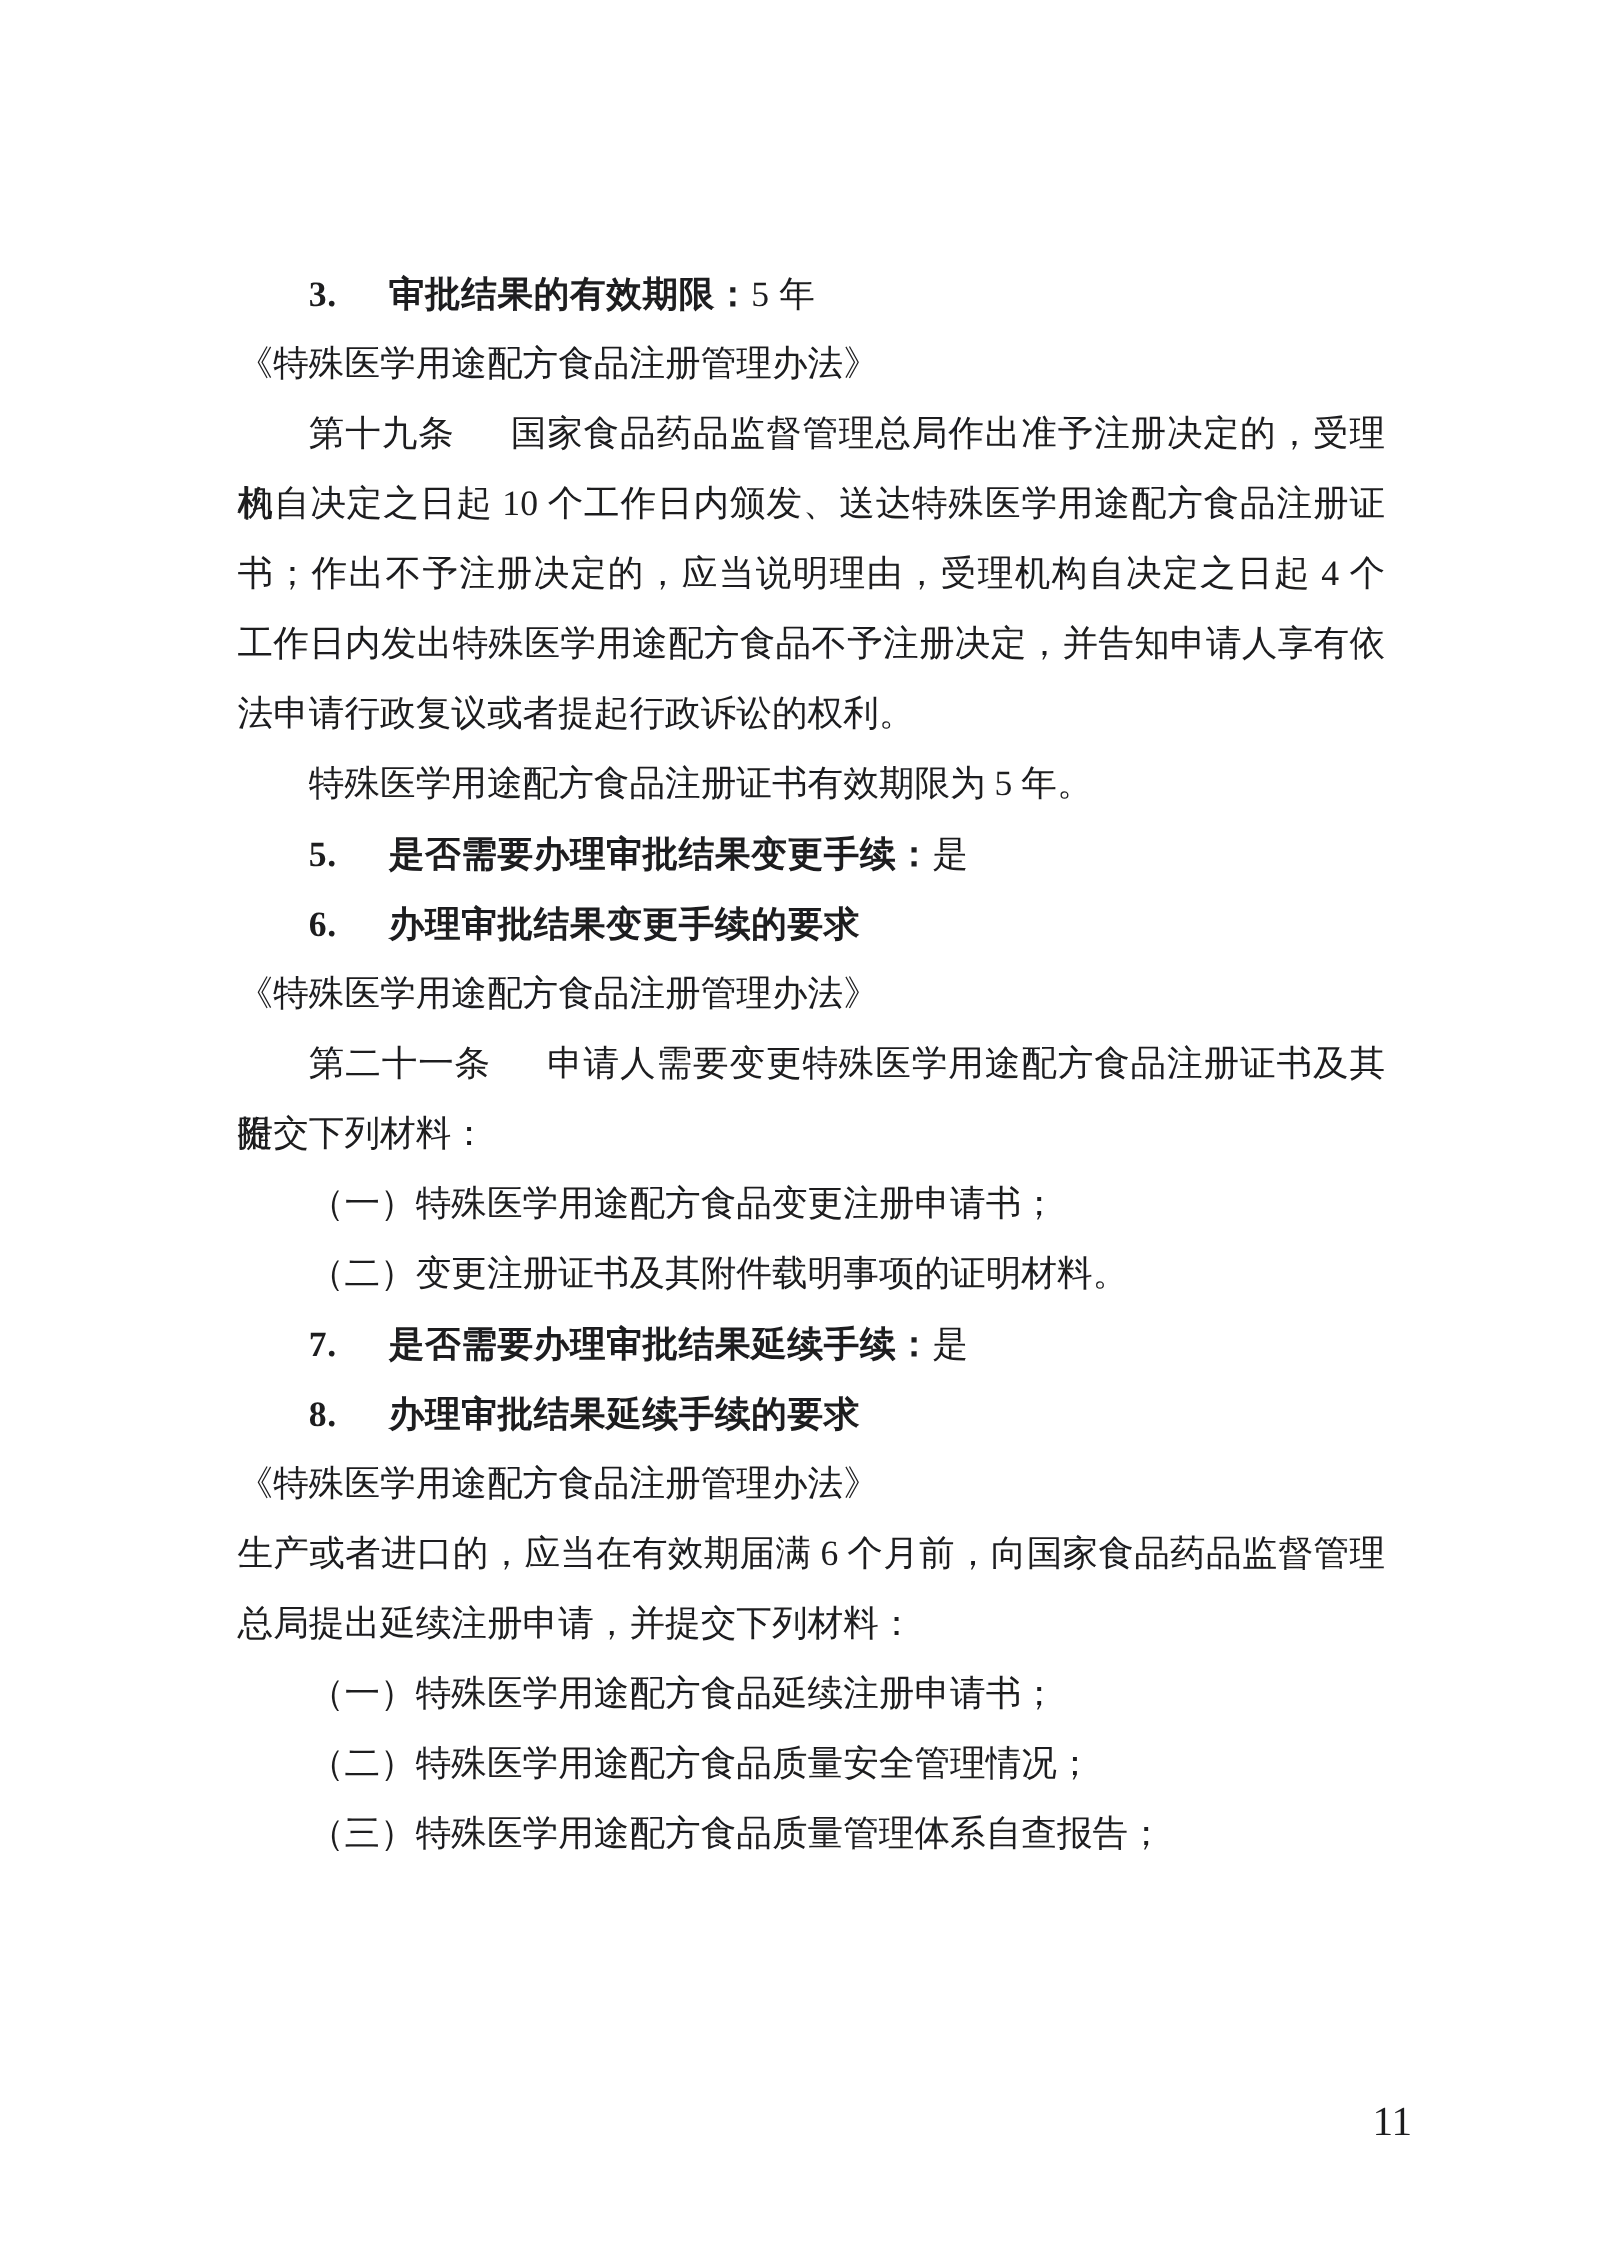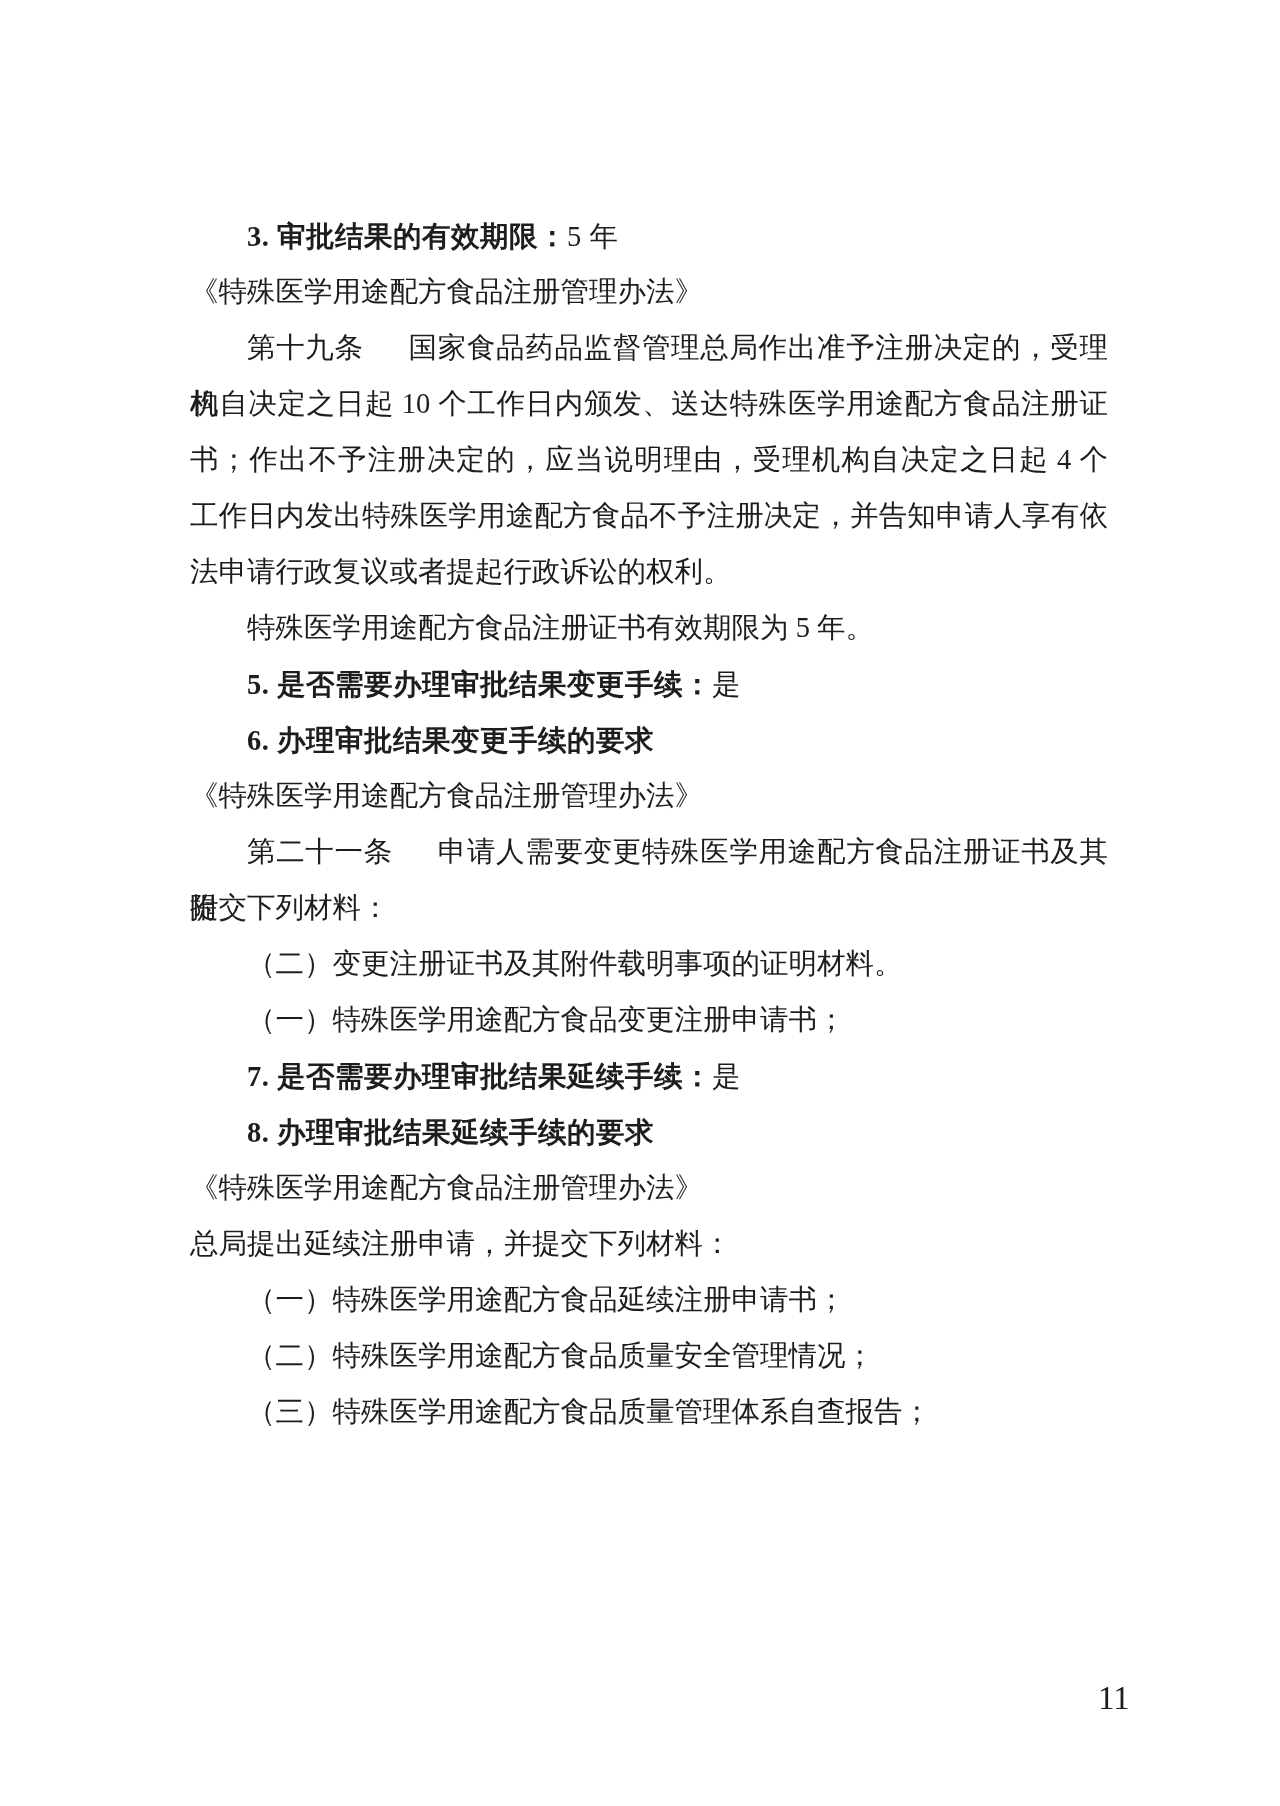--- a/index.html
+++ b/index.html
@@ -39,20 +39,21 @@
   .line.justify {
     text-align: justify;
     text-align-last: justify;
   }
   .line.heading {
     letter-spacing: 0.5px;
   }
   .seg-bold {
     font-family: "Liberation Sans", "DejaVu Sans", sans-serif;
     font-weight: 700;
+    margin-left: 34px;
   }
   .seg-num {
     font-weight: 700;
   }
   .seg-regular {
     font-weight: 400;
   }
   .seg-gap {
     display: inline-block;
     width: 1.55em;
@@ -79,24 +80,25 @@
       <div class="line body justify"><span class="seg-regular">构自决定之日起 10 个工作日内颁发、送达特殊医学用途配方食品注册证</span></div>
       <div class="line body justify"><span class="seg-regular">书；作出不予注册决定的，应当说明理由，受理机构自决定之日起 4 个</span></div>
       <div class="line body justify"><span class="seg-regular">工作日内发出特殊医学用途配方食品不予注册决定，并告知申请人享有依</span></div>
       <div class="line body"><span class="seg-regular">法申请行政复议或者提起行政诉讼的权利。</span></div>
       <div class="line body indent"><span class="seg-regular">特殊医学用途配方食品注册证书有效期限为 5 年。</span></div>
       <div class="line heading indent"><span class="seg-num">5. </span><span class="seg-bold">是否需要办理审批结果变更手续：</span><span class="seg-regular">是</span></div>
       <div class="line heading indent"><span class="seg-num">6. </span><span class="seg-bold">办理审批结果变更手续的要求</span></div>
       <div class="line quote"><span class="seg-regular">《特殊医学用途配方食品注册管理办法》</span></div>
       <div class="line body justify indent"><span class="seg-regular">第二十一条</span><span class="seg-gap"></span><span class="seg-regular">申请人需要变更特殊医学用途配方食品注册证书及其附</span></div>
       <div class="line body"><span class="seg-regular">提交下列材料：</span></div>
+      <div class="line body indent"><span class="seg-regular">（一）特殊医学用途配方食品变更注册申请书；</span></div>
       <div class="line body indent"><span class="seg-regular">（二）变更注册证书及其附件载明事项的证明材料。</span></div>
-      <div class="line body indent"><span class="seg-regular">（一）特殊医学用途配方食品变更注册申请书；</span></div>
       <div class="line heading indent"><span class="seg-num">7. </span><span class="seg-bold">是否需要办理审批结果延续手续：</span><span class="seg-regular">是</span></div>
       <div class="line heading indent"><span class="seg-num">8. </span><span class="seg-bold">办理审批结果延续手续的要求</span></div>
       <div class="line quote"><span class="seg-regular">《特殊医学用途配方食品注册管理办法》</span></div>
+      <div class="line body justify"><span class="seg-regular">生产或者进口的，应当在有效期届满 6 个月前，向国家食品药品监督管理</span></div>
       <div class="line body"><span class="seg-regular">总局提出延续注册申请，并提交下列材料：</span></div>
       <div class="line body indent"><span class="seg-regular">（一）特殊医学用途配方食品延续注册申请书；</span></div>
       <div class="line body indent"><span class="seg-regular">（二）特殊医学用途配方食品质量安全管理情况；</span></div>
       <div class="line body indent"><span class="seg-regular">（三）特殊医学用途配方食品质量管理体系自查报告；</span></div>
     </div>
   <div class="page-number">11</div>
 </div>
 
 </body></html>

